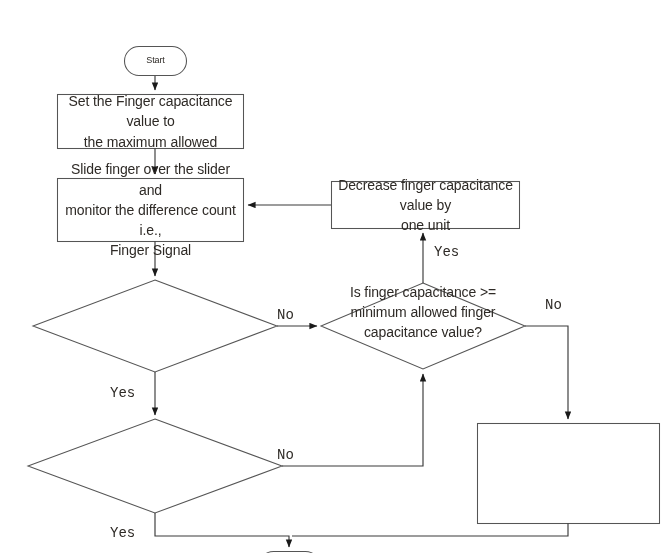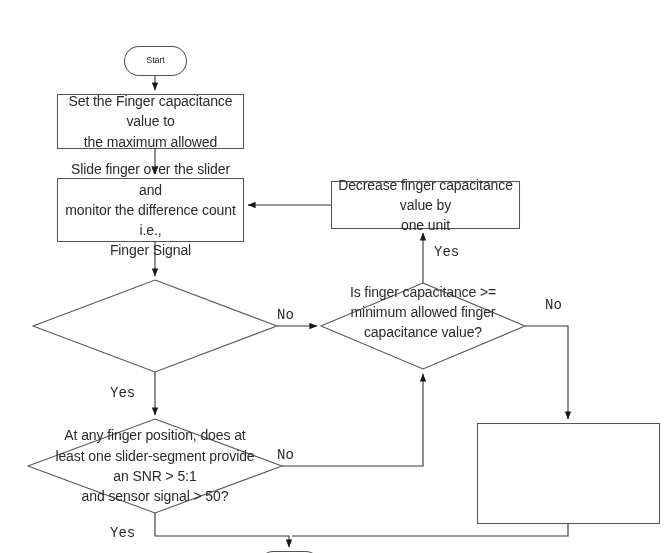--- a/index.html
+++ b/index.html
@@ -131,26 +131,20 @@
 one unit</span>
   </div>
 
 
   <div class="node-label" style="left:341px; top:248px; width:164px; height:56px;">
     <span>Is finger capacitance &gt;=
 minimum allowed finger
 capacitance value?</span>
   </div>
 
-  <div class="node-label" style="left:50px; top:394px; width:210px; height:72px;">
-    <span>At any finger position, does at
-least one slider-segment provide
-an SNR &gt; 5:1
-and sensor signal &gt; 50?</span>
-  </div>
 
 
   <div class="node-label terminal-label" style="left:258px; top:515px; width:63px; height:31px;font-family:Liberation Serif, serif;">
     <span>End</span>
   </div>
 
   <div class="edge-label" style="left:277px; top:272px;">No</div>
 
   <div class="edge-label" style="left:110px; top:350px;">Yes</div>
 

